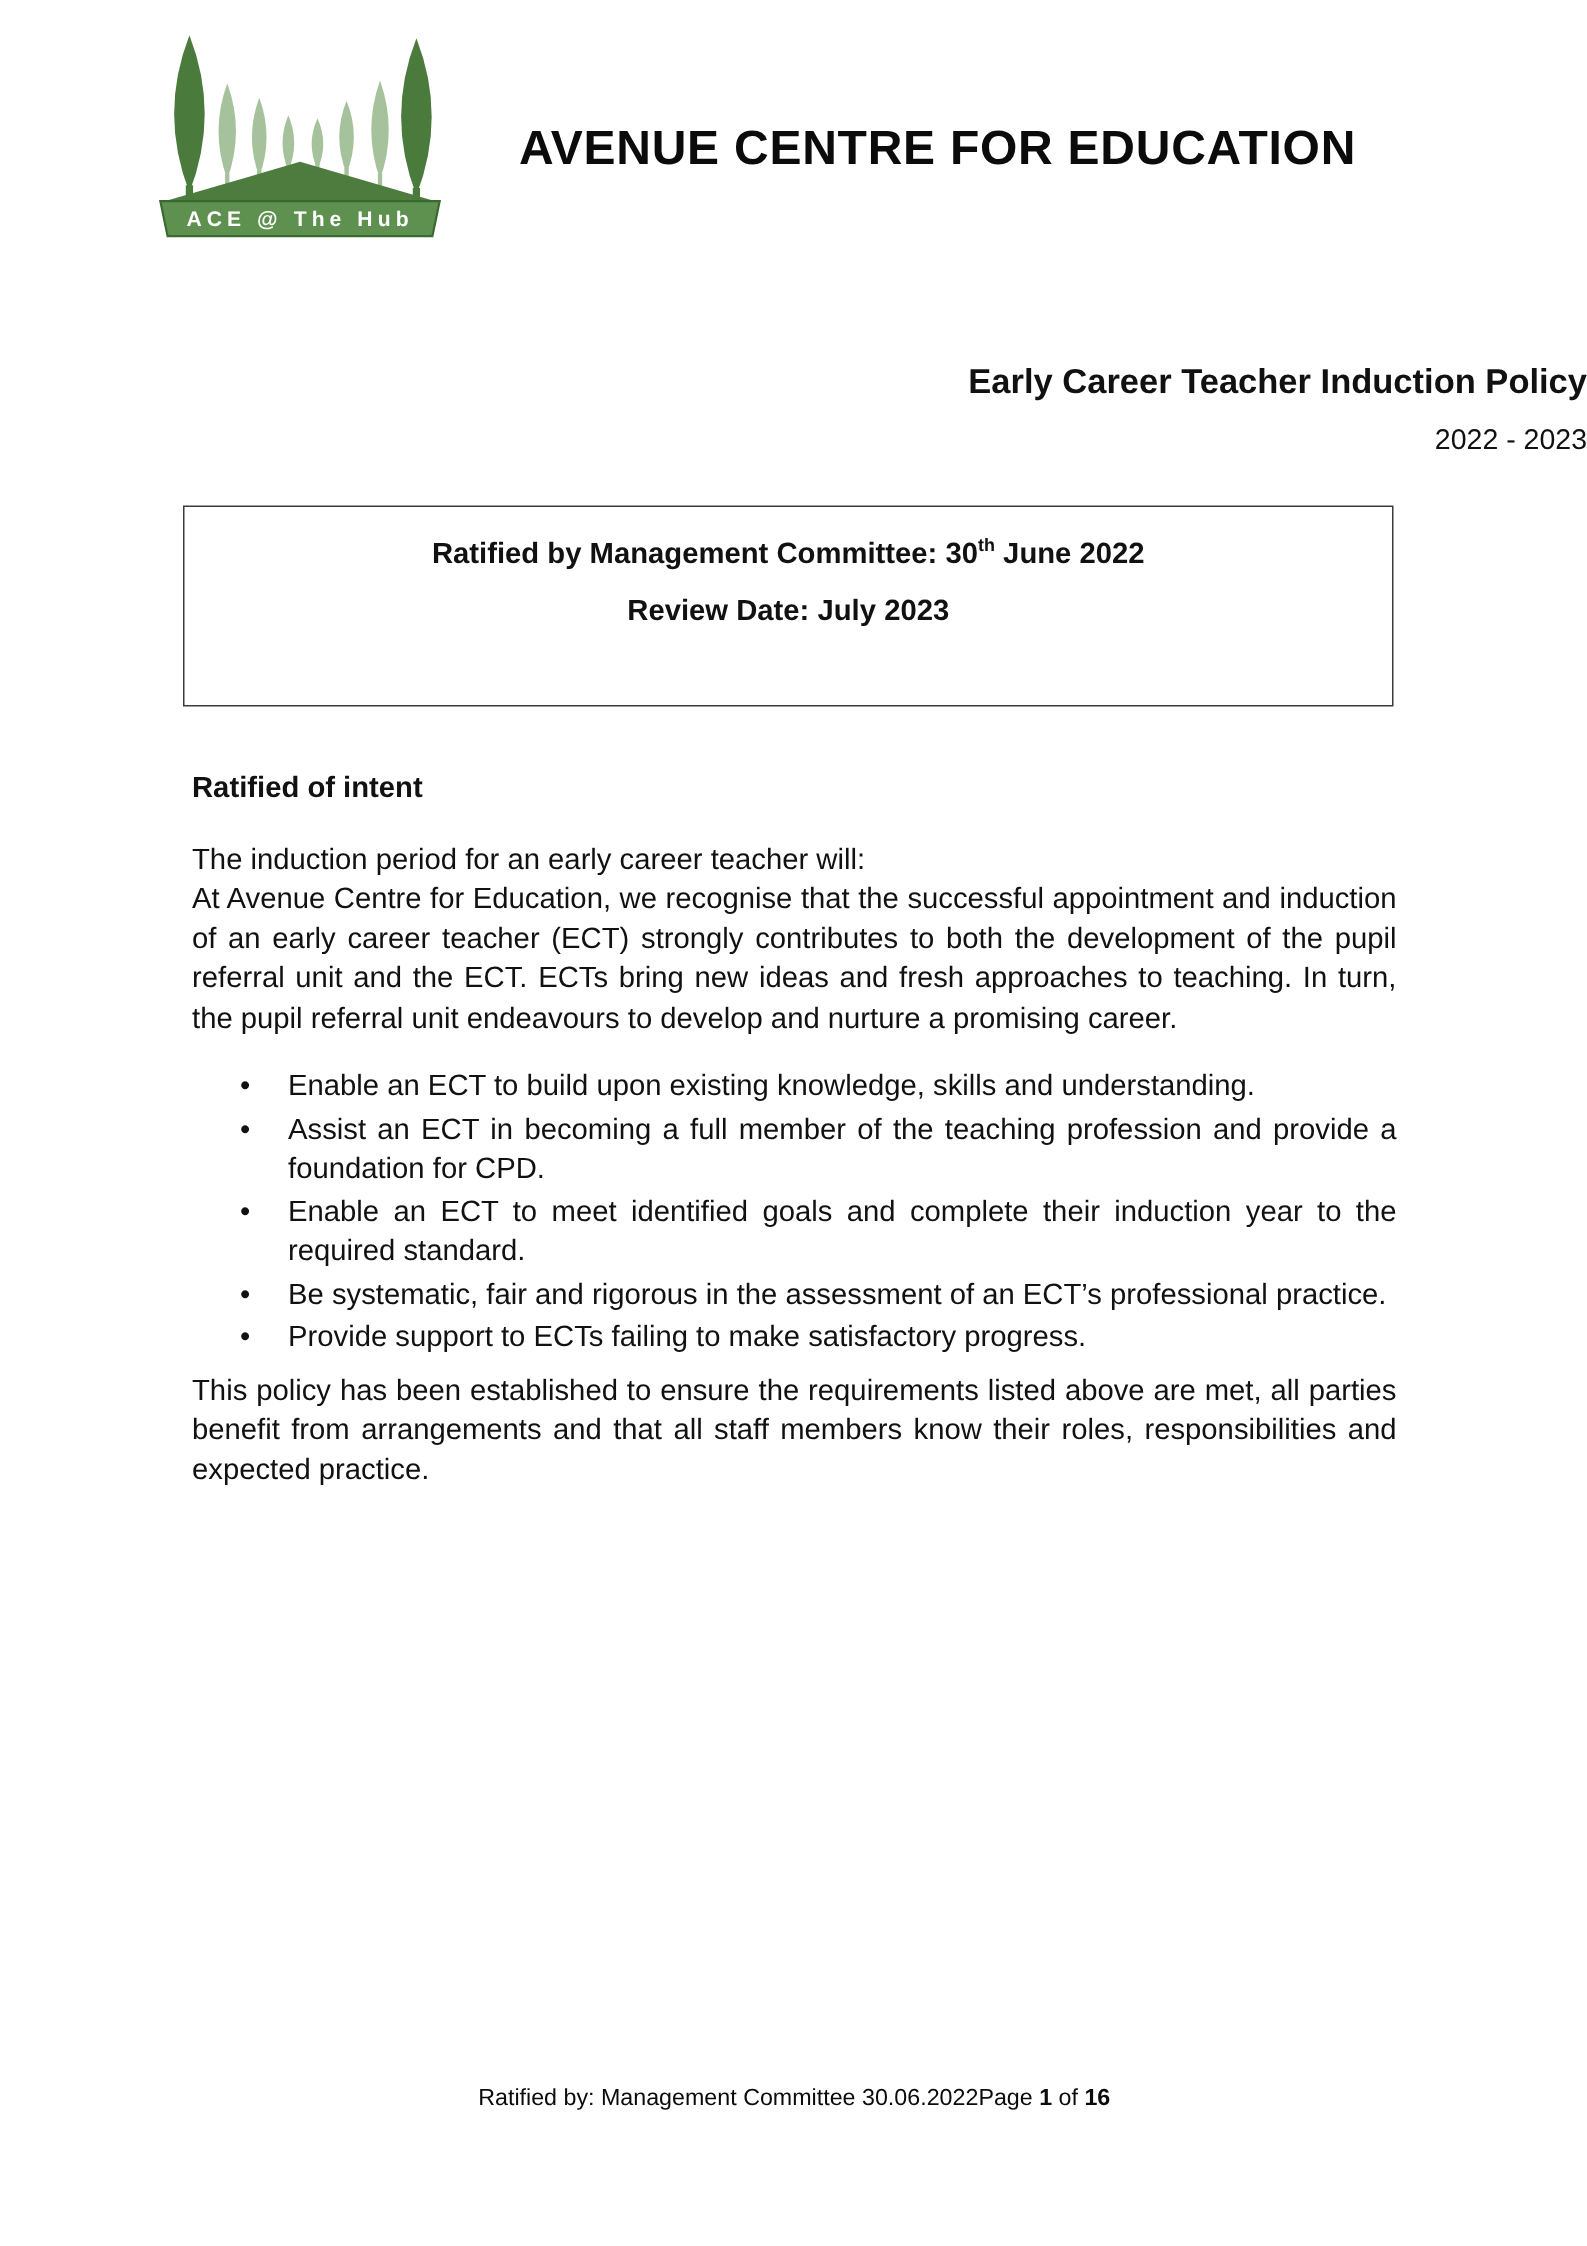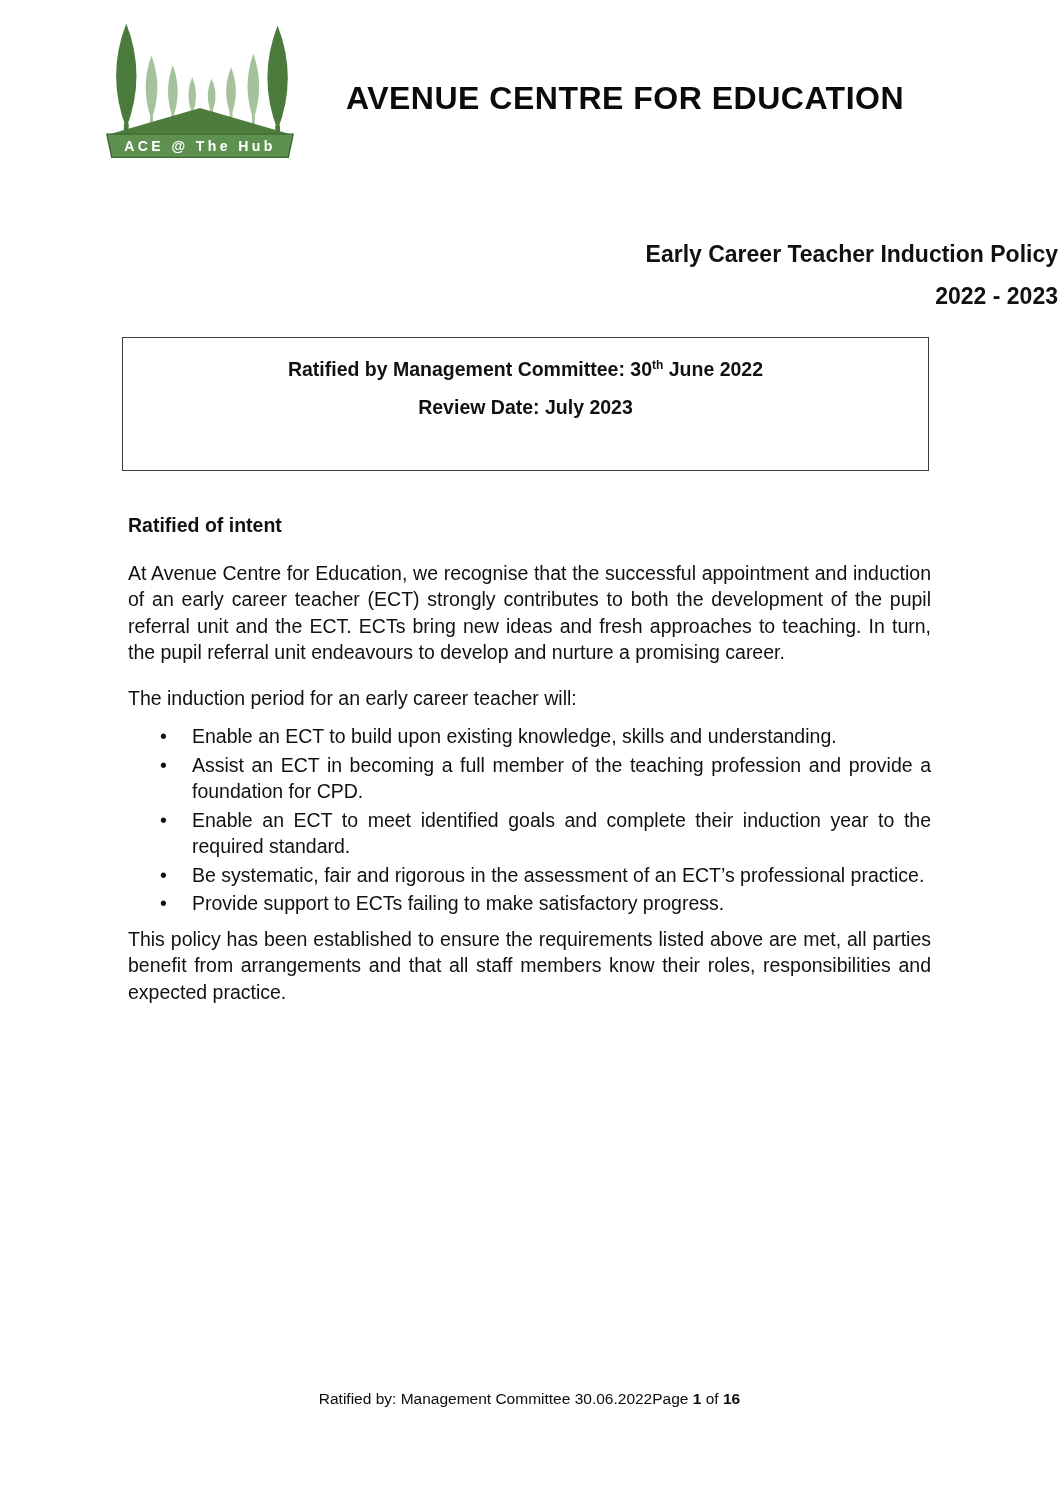--- a/index.html
+++ b/index.html
@@ -43,22 +43,22 @@
     right: 0;
     text-align: right;
     margin-top: 21px;
   }
   .doc-title .line1 {
     font-size: 23px;
     font-weight: bold;
   }
   .doc-title .line2 {
     margin-top: 15px;
-    font-size: 23px;
-    font-weight: bold;
+    font-size: 19px;
+    font-weight: normal;
   }
 
   
   .ratify-box {
     position: absolute;
     top: 337px;
     left: 122px;
     width: 807px;
     height: 134px;
     border: 1px solid #3c3c3c;
@@ -181,23 +181,23 @@
   </div>
 
   <div class="ratify-box">
     <p class="box-line1"><span>Ratified by Management Committee: 30</span><sup>th</sup><span> June 2022</span></p>
     <p class="box-line2">Review Date: July 2023</p>
   </div>
 
   <div class="body-text">
     <h3>Ratified of intent</h3>
 
+    <p class="para list-intro">The induction period for an early career teacher will:</p>
+
     <p class="para">At Avenue Centre for Education, we recognise that the successful appointment and induction of an early career teacher (ECT) strongly contributes to both the development of the pupil referral unit and the ECT. ECTs bring new ideas and fresh approaches to teaching. In turn, the pupil referral unit endeavours to develop and nurture a promising career.</p>
-
-    <p class="para list-intro">The induction period for an early career teacher will:</p>
 
     <ul class="bullet-list">
       <li><span class="bullet-glyph">•</span><span>Enable an ECT to build upon existing knowledge, skills and understanding.</span></li>
       <li><span class="bullet-glyph">•</span><span>Assist an ECT in becoming a full member of the teaching profession and provide a foundation for CPD.</span></li>
       <li><span class="bullet-glyph">•</span><span>Enable an ECT to meet identified goals and complete their induction year to the required standard.</span></li>
       <li><span class="bullet-glyph">•</span><span>Be systematic, fair and rigorous in the assessment of an ECT’s professional practice.</span></li>
       <li><span class="bullet-glyph">•</span><span>Provide support to ECTs failing to make satisfactory progress.</span></li>
     </ul>
 
     <p class="para">This policy has been established to ensure the requirements listed above are met, all parties benefit from arrangements and that all staff members know their roles, responsibilities and expected practice.</p>

